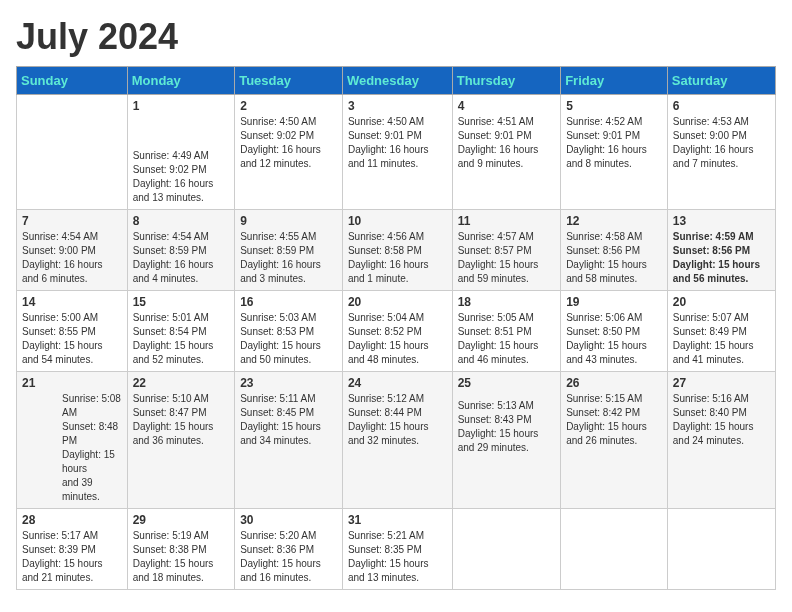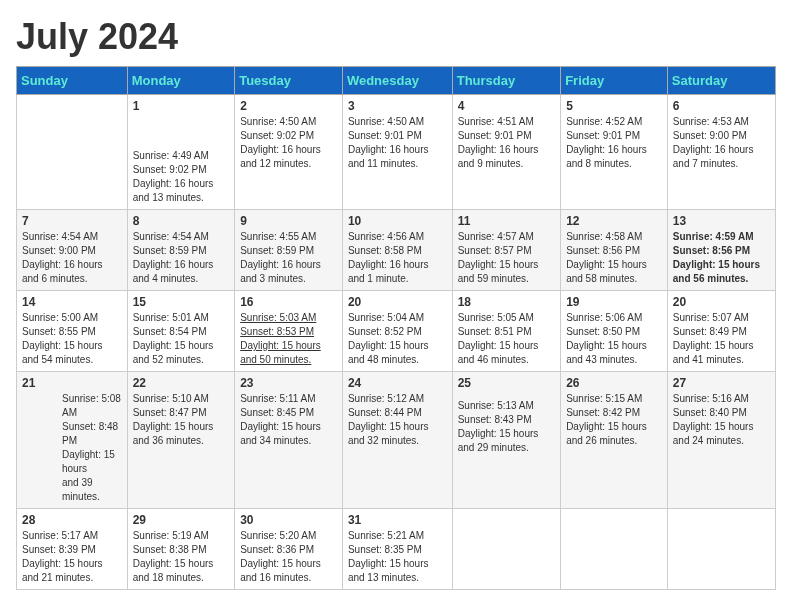--- a/index.html
+++ b/index.html
@@ -205,21 +205,21 @@
         </td>
         <td>
           <span class="day-num">15</span>
           <div class="day-info" style="white-space: pre-line;">Sunrise: 5:01 AM
 Sunset: 8:54 PM
 Daylight: 15 hours
 and 52 minutes.</div>
         </td>
         <td>
           <span class="day-num">16</span>
-          <div class="day-info" style="white-space: pre-line; text-decoration: underline;">Sunrise: 5:03 AM
+          <div class="day-info" style="white-space: pre-line;">Sunrise: 5:03 AM
 Sunset: 8:53 PM
 Daylight: 15 hours
 and 50 minutes.</div>
         </td>
         <td>
           <span class="day-num">20</span>
           <div class="day-info" style="white-space: pre-line;">Sunrise: 5:04 AM
 Sunset: 8:52 PM
 Daylight: 15 hours
 and 48 minutes.</div>

